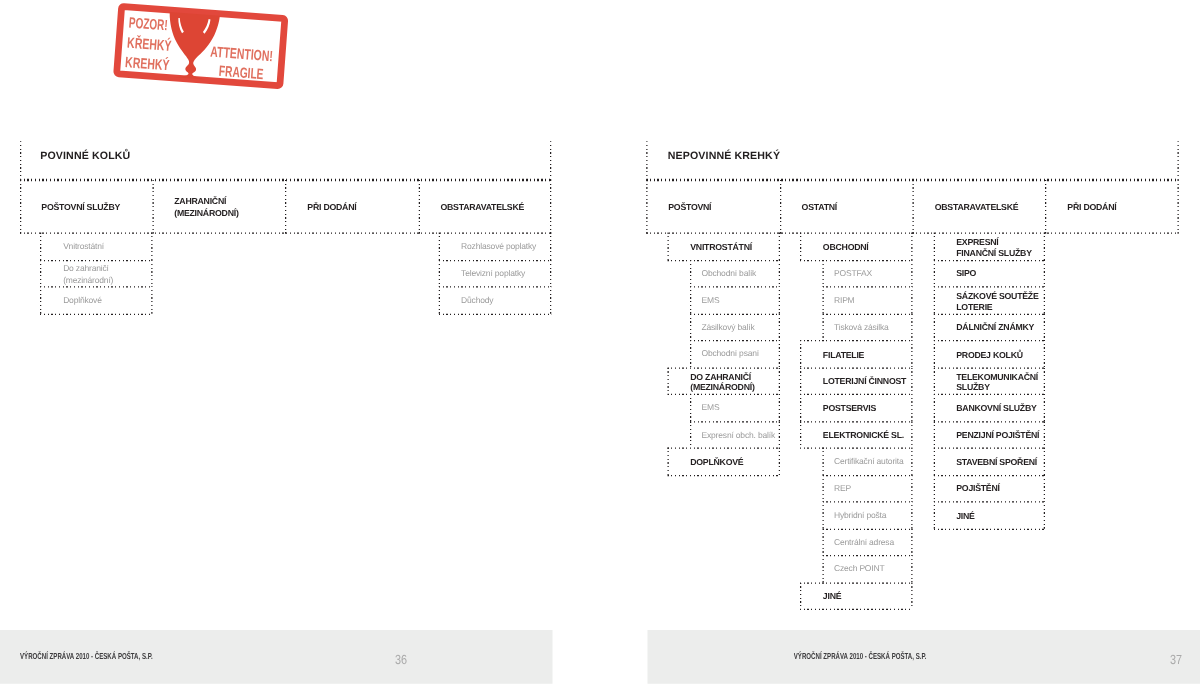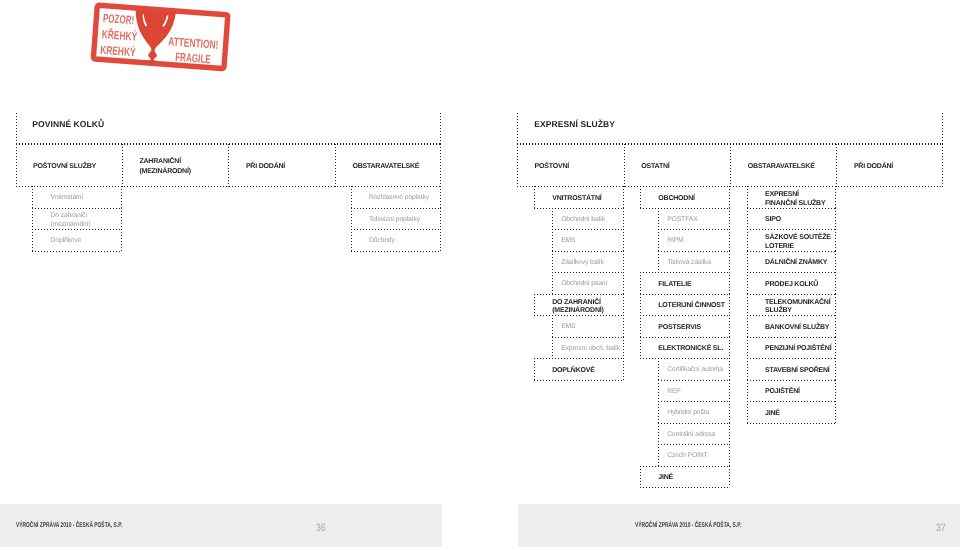--- a/index.html
+++ b/index.html
@@ -106,21 +106,21 @@
 <div class="lb sm" style="left:368.9px;top:215.8px">Televizní poplatky</div>
 <div class="lb sm" style="left:368.9px;top:237.3px">Důchody</div>
 </div>
 
 <div class="grp">
 <div class="dbx" style="left:517px;top:113px;width:426px;height:31px">
   <i class="dh" style="left:0;top:30px;width:426px"></i>
   <i class="dv" style="left:0;top:0;height:31px"></i>
   <i class="dv" style="left:425px;top:0;height:31px"></i>
 </div>
-<div class="lb h1" style="left:534.2px;top:118.8px">EXPRESNÍ SLUŽBY</div>
+<div class="lb h1" style="left:534.2px;top:118.8px">NEPOVINNÉ KREHKÝ</div>
 <div class="dbx" style="left:517px;top:144px;width:426px;height:43px">
   <i class="dh" style="left:0;top:0;width:426px"></i>
   <i class="dh" style="left:0;top:42px;width:426px"></i>
   <i class="dv" style="left:0;top:0;height:43px"></i>
   <i class="dv" style="left:425px;top:0;height:43px"></i>
 </div>
 <div class="dbx" style="left:624px;top:144px;width:0px;height:43px">
   <i class="dv" style="left:0;top:0;height:43px"></i>
 </div>
 <div class="dbx" style="left:730px;top:144px;width:0px;height:43px">

